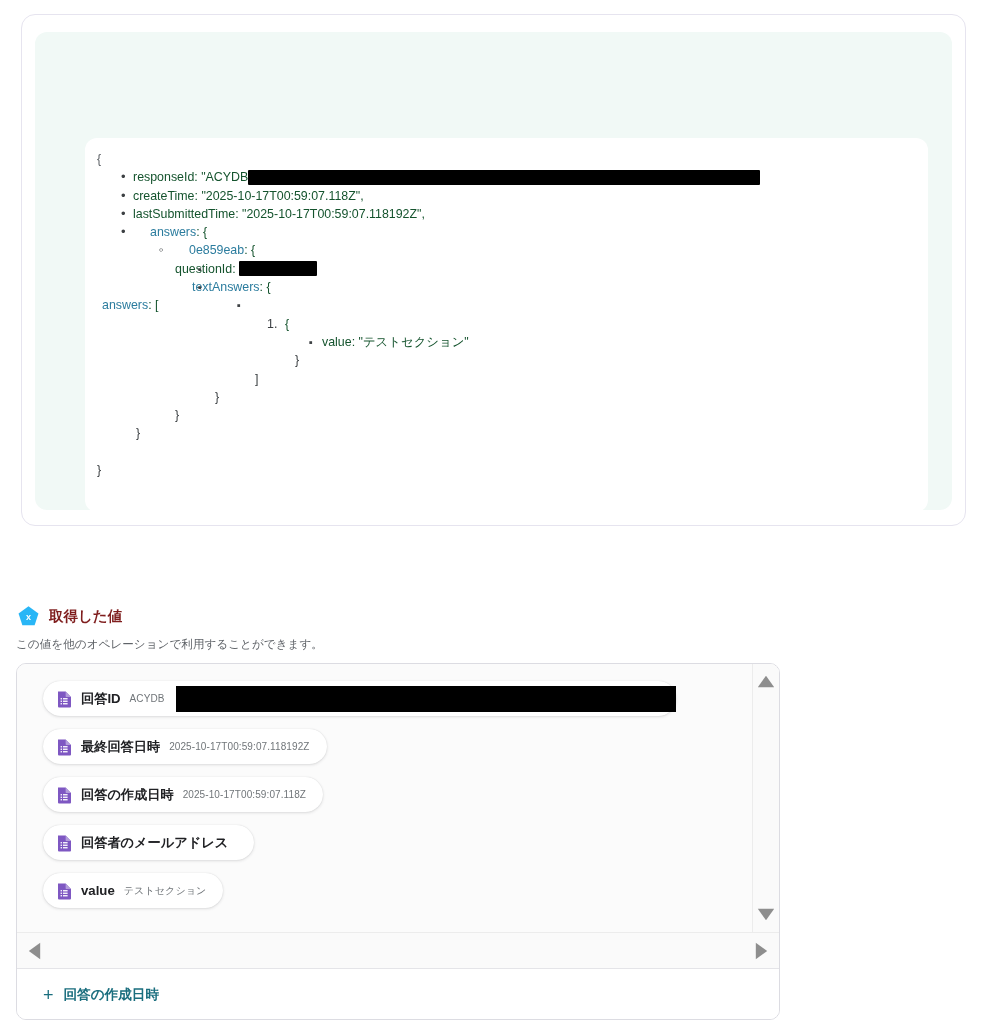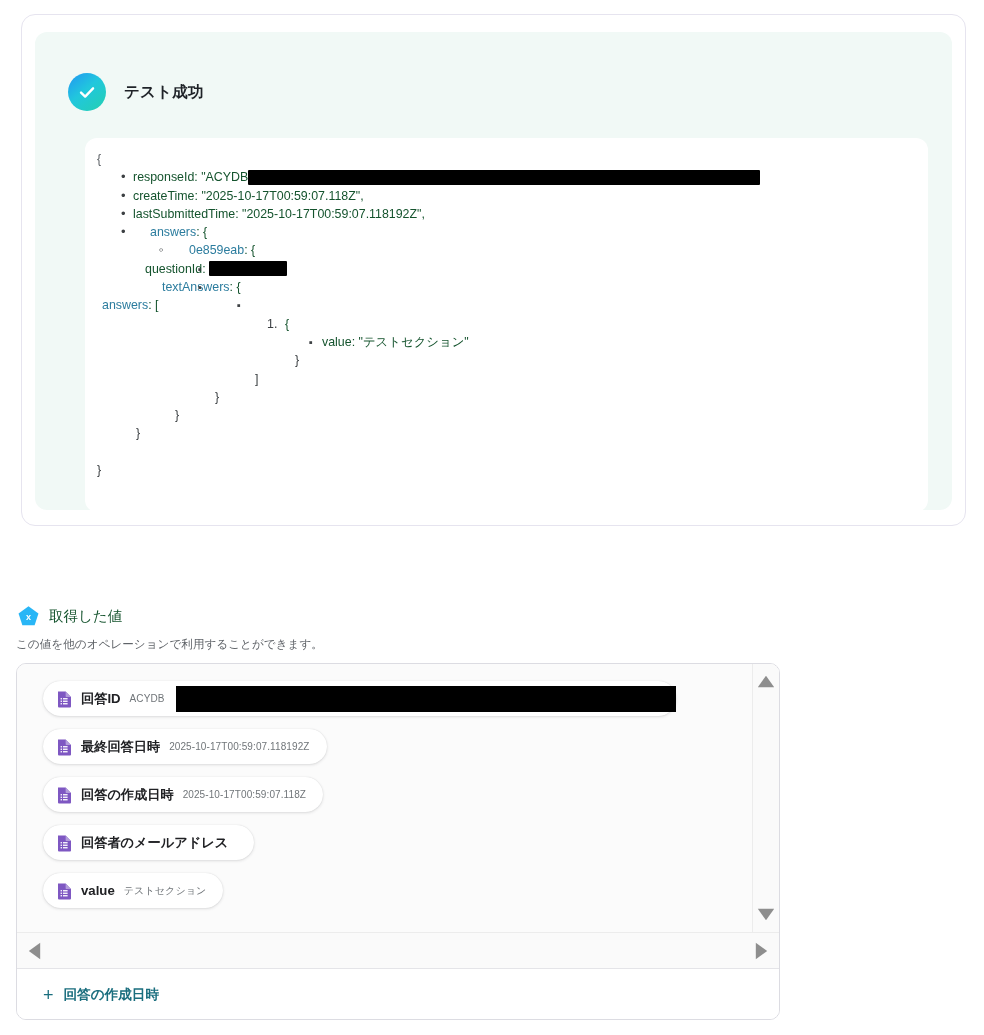--- a/index.html
+++ b/index.html
@@ -91,21 +91,21 @@
     list-style: none;
     margin: 0;
     padding: 0;
   }
   ul.jlist li {
     position: relative;
     white-space: nowrap;
   }
   .lvl1 { padding-left: 48px; }
   .lvl2 { padding-left: 87px; }
-  .lvl3 { padding-left: 60px; }
+  .lvl3 { padding-left: 90px; }
   .lvl4 { }
   .lvl5 { padding-left: 200px; }
   .lvl6 { padding-left: 237px; }
 
   .bul::before {
     content: "\2022";
     position: absolute;
     left: 36px;
     color: #3c4043;
     font-size: 13px;
@@ -172,22 +172,22 @@
   }
   .x-badge {
     width: 23px;
     height: 23px;
     flex: none;
     position: relative;
   }
   .x-badge svg { display: block; }
   .sec-title {
     font-size: 14.5px;
-    font-weight: 400;
-    color: #14532d;
+    font-weight: 700;
+    color: #7f1d1d;
   }
   .sec-sub {
     position: absolute;
     left: 16px;
     top: 637px;
     font-size: 11.6px;
     color: #5f6368;
   }
 
   .values-box {
@@ -301,28 +301,20 @@
     font-family: inherit;
   }
   .plus-ico { font-size: 18px; font-weight: 400; line-height: 1; color:#1a6e7e; }
 </style>
 </head>
 <body>
 
 <div class="result-card">
   <div class="result-inner">
 
-    <div class="status-row">
-      <span class="check-badge">
-        <svg width="22" height="22" viewBox="0 0 24 24" aria-hidden="true">
-          <path d="M5.5 12.6 L10 17 L18.6 8" fill="none" stroke="#ffffff" stroke-width="2.6" stroke-linecap="round" stroke-linejoin="round"></path>
-        </svg>
-      </span>
-      <span class="status-title">テスト成功</span>
-    </div>
 
     <div class="json-panel">
       <div class="json-body">
 
         <div class="jline brace" style="padding-left:12px;">{</div>
 
         <ul class="jlist">
           <li class="lvl1 bul">
             <span class="key-plain">responseId</span><span class="key-plain">: </span><span class="key-plain">"ACYDB</span><span class="redact redact-resp" style="width: 512px;"></span>
           </li>

